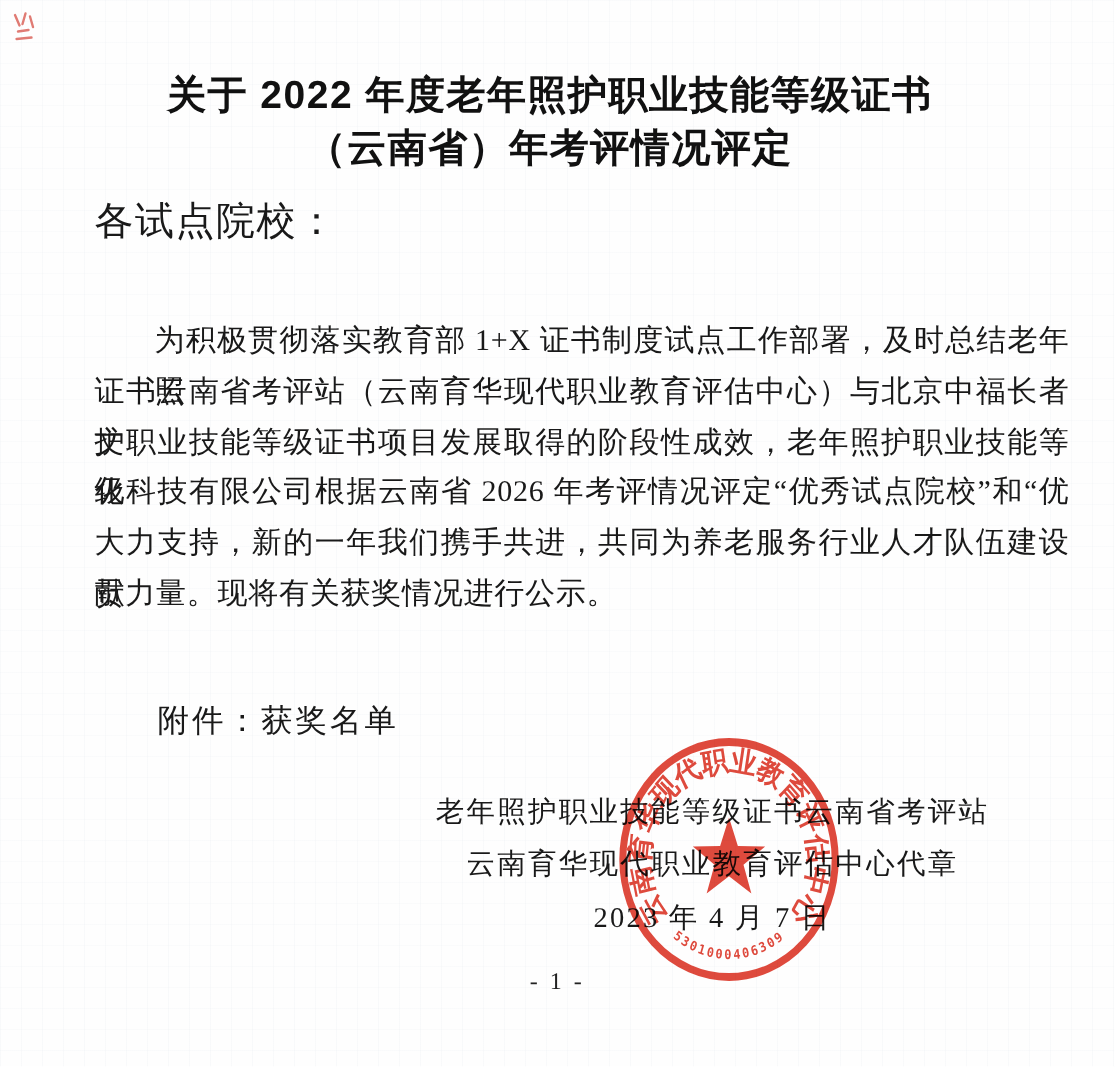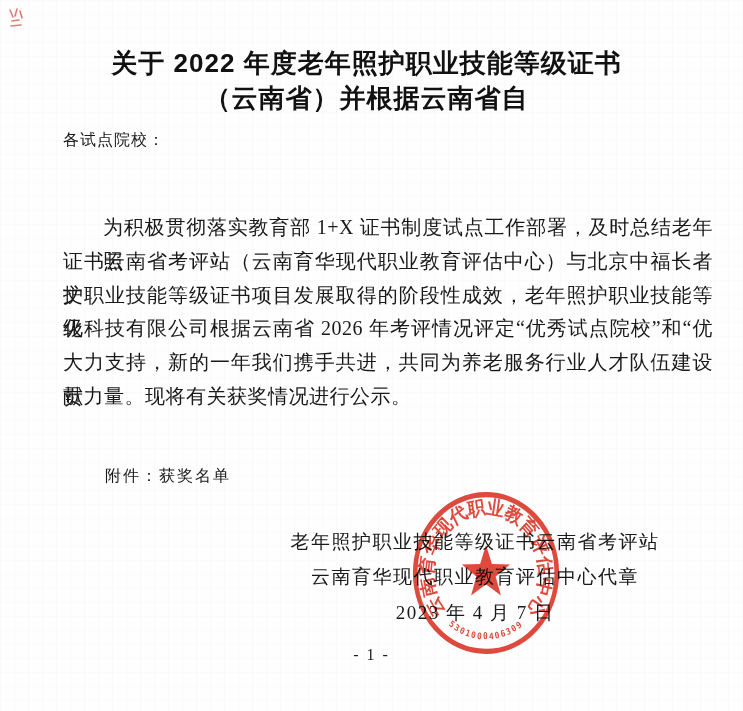--- a/index.html
+++ b/index.html
@@ -16,37 +16,37 @@
   }
   .corner-mark{position:absolute;left:7px;top:8px;width:18px;height:22px;opacity:.7;}
   .title{
     position:absolute;top:46px;left:0;width:733px;
     text-align:center;font-family:"Liberation Sans","DejaVu Sans",sans-serif;
     font-weight:700;font-size:26px;line-height:35px;color:#111;
     letter-spacing:1px;
   }
   .salutation{
     position:absolute;top:130px;left:63px;
-    font-size:16px;letter-spacing:1px;color:#191919;
+    font-size:26px;letter-spacing:1px;color:#191919;
   }
   .paragraph{
     position:absolute;top:163px;left:63px;width:650px;
     font-size:20px;color:#191919;margin-top:48px;
   }
   .pline{
     height:33.8px;line-height:33.8px;
     text-align:justify;text-align-last:justify;
     letter-spacing:.5px;white-space:nowrap;
   }
   .pline.justified{white-space:normal;}
   .pline.indent{padding-left:40px;}
   .pline.last{text-align-last:left;}
   .attachment{
     position:absolute;top:466px;left:105px;
-    font-size:16px;letter-spacing:2px;color:#191919;
+    font-size:21px;letter-spacing:2px;color:#191919;
   }
   .signature{
     position:absolute;top:524px;left:240px;width:470px;
     text-align:center;font-size:19px;line-height:35.4px;
     letter-spacing:1.5px;color:#191919;
   }
   .page-number{
     position:absolute;top:646px;left:0;width:743px;
     text-align:center;font-size:16px;letter-spacing:2px;color:#222;
   }
@@ -60,21 +60,21 @@
 <body>
 
 <div class="page">
 
   <svg class="corner-mark" viewBox="0 0 18 22">
     <path d="M3 2 L6 9 M10 1 L8 8 M13 3 L15 10 M5 13 L12 12 M4 18 L14 17" stroke="#d4453a" stroke-width="1.6" fill="none" stroke-linecap="round"></path>
   </svg>
 
   <div class="title">
     <div>关于 2022 年度老年照护职业技能等级证书</div>
-    <div>（云南省）并根据云南省自</div>
+    <div>（云南省）年考评情况评定</div>
   </div>
 
   <div class="salutation">各试点院校：</div>
 
   <div class="paragraph">
     <div class="pline justified indent">为积极贯彻落实教育部 1+X 证书制度试点工作部署，及时总结老年照</div>
     <div class="pline justified">证书云南省考评站（云南育华现代职业教育评估中心）与北京中福长者文</div>
     <div class="pline justified">护职业技能等级证书项目发展取得的阶段性成效，老年照护职业技能等级</div>
     <div class="pline justified">化科技有限公司根据云南省 2026 年考评情况评定“优秀试点院校”和“优</div>
     <div class="pline justified">大力支持，新的一年我们携手共进，共同为养老服务行业人才队伍建设贡</div>

